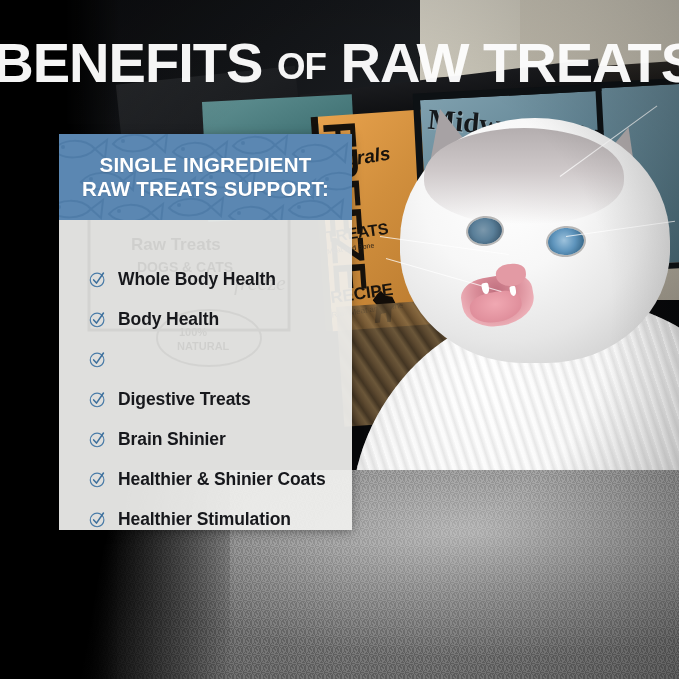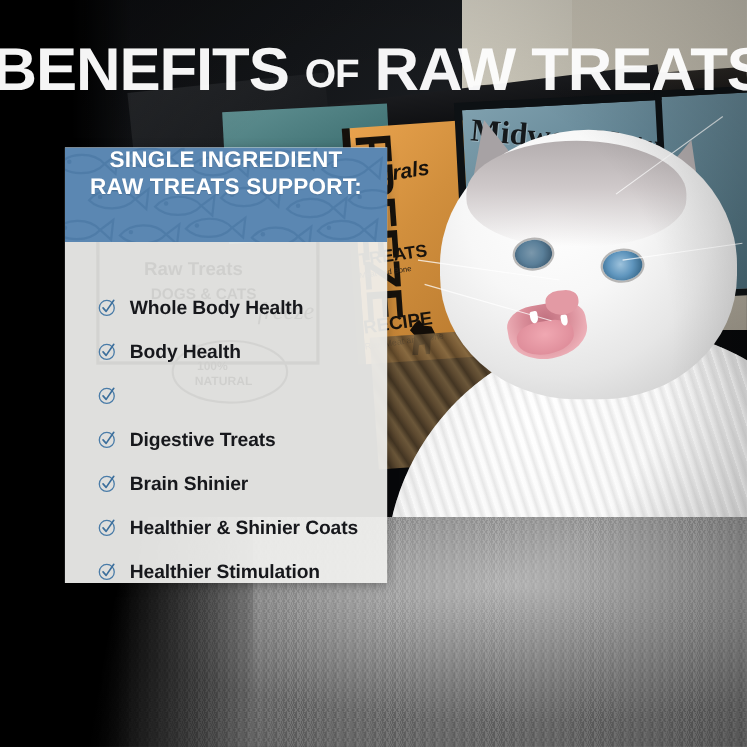--- a/index.html
+++ b/index.html
@@ -223,21 +223,21 @@
     position:absolute; left:59px; top:134px; width:293px; height:396px;
     background:rgba(240,240,238,0.93);
     box-shadow:0 2px 10px rgba(0,0,0,.35);
     overflow:hidden;
   }
   .card-header {
     position:relative;
     height:86px;
     background:#5b87b2;
     overflow:hidden;
-    display:flex; justify-content:center;
+    display:flex; align-items:center; justify-content:center;
   }
   .fish-pattern { position:absolute; inset:0; opacity:.30; }
   .card-header-text {
     position:relative; z-index:2;
     color:#ffffff;
     font-family:"Liberation Sans", sans-serif;
     font-weight:bold;
     font-size:20.5px;
     line-height:1.18;
     letter-spacing:.2px;

